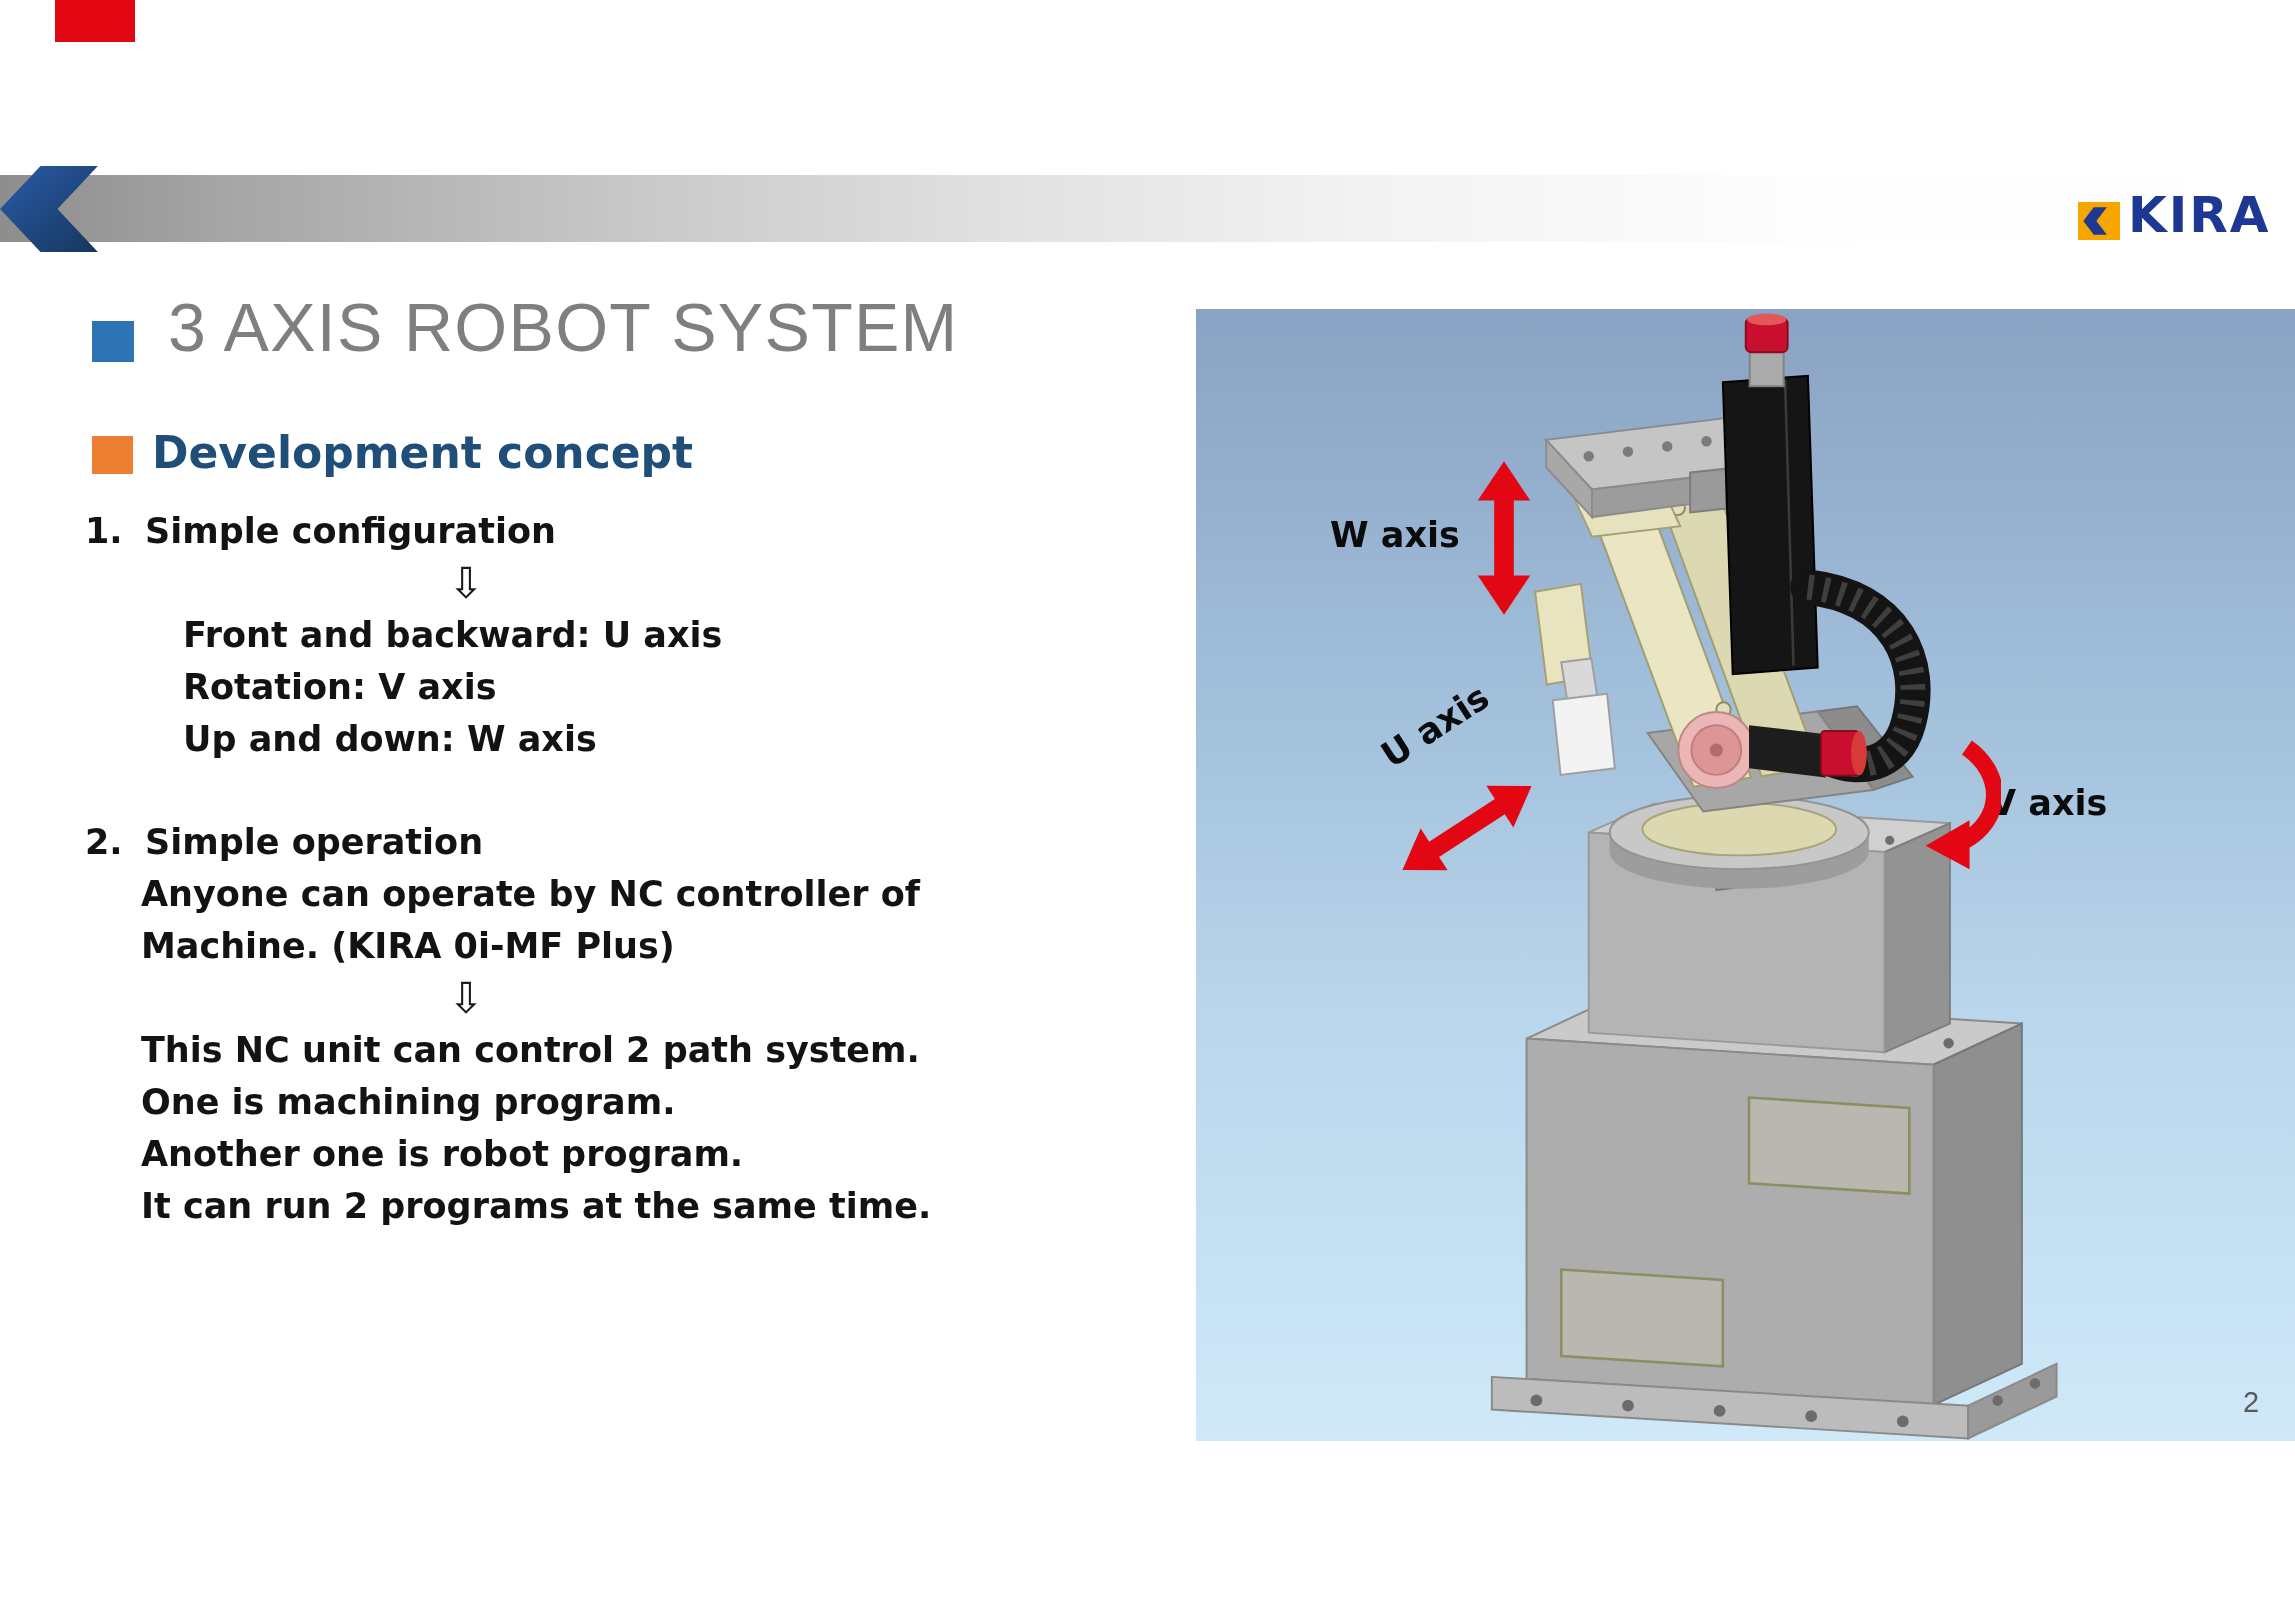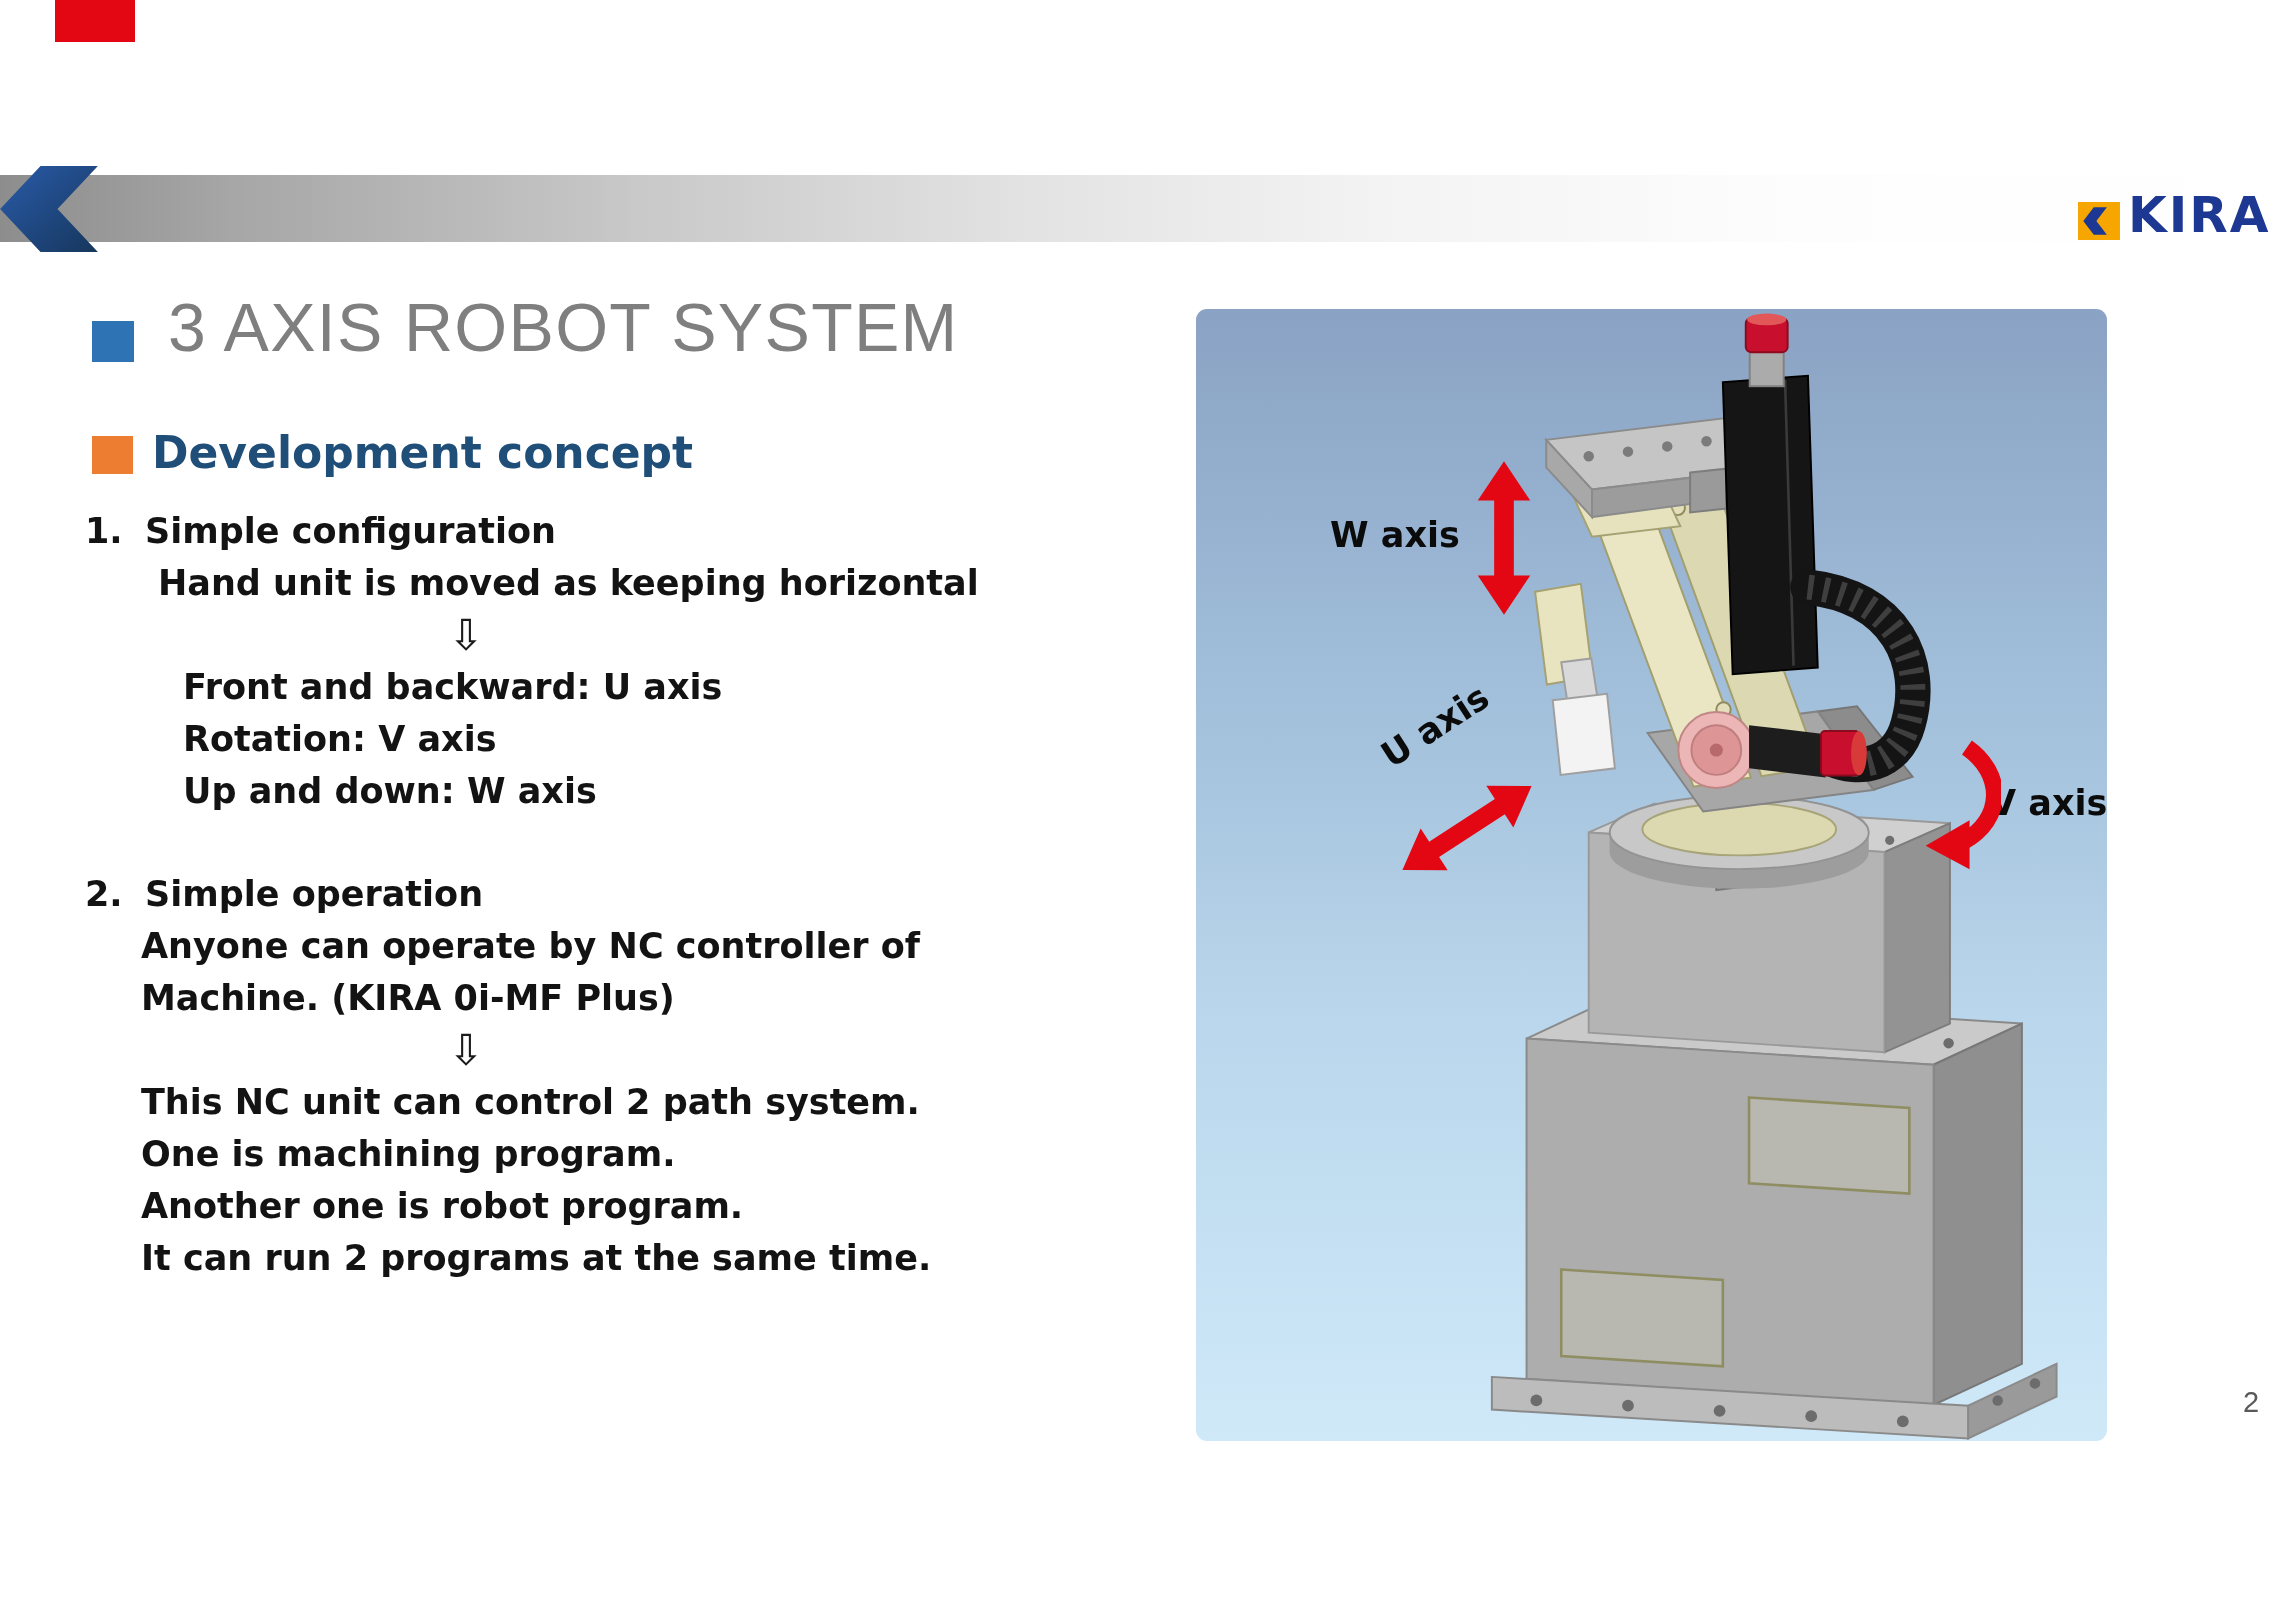--- a/index.html
+++ b/index.html
@@ -32,22 +32,22 @@
   .body{position:absolute;left:85px;top:505px;font-size:35px;font-weight:bold;color:#131313;
         line-height:52px;white-space:nowrap;}
   .body .num{display:inline-block;width:60px;}
   .indent1{margin-left:73px;}
   .indent2{margin-left:98px;}
   .indent3{margin-left:56px;}
   .arrow-row{margin-left:363px;font-size:43px;font-weight:400;color:#1a1a1a;}
   .gap{margin-top:51px;}
 
   
-  .figure{position:absolute;left:1196px;top:309px;width:911px;height:1132px;
-    background:linear-gradient(180deg,#8aa2c3 0%,#9dbad7 28%,#b9d6ec 62%,#cfe9f8 100%);border-radius:11px;}
+  .figure{position:absolute;left:1196px;top:309px;width:1099px;height:1132px;
+    background:linear-gradient(180deg,#8aa2c3 0%,#9dbad7 28%,#b9d6ec 62%,#cfe9f8 100%);}
   .robot{position:absolute;left:0;top:0;width:1021px;height:1132px;}
   .axis-label{position:absolute;font-size:35px;font-weight:bold;color:#0b0b0b;white-space:nowrap;}
   .axis-w{left:134px;top:206px;}
   .axis-u{left:178px;top:433px;transform:rotate(-33deg);transform-origin:left top;}
   .axis-v{left:793px;top:474px;}
   .w-arrow{position:absolute;left:262px;top:147px;width:92px;height:164px;}
   .u-arrow{position:absolute;left:186px;top:457px;width:170px;height:124px;}
   .v-arrow{position:absolute;left:674px;top:424px;width:131px;height:141px;}
 
   .page-number{position:absolute;left:2243px;top:1386px;font-size:29px;color:#595959;
@@ -83,21 +83,20 @@
   <span class="title-bullet"></span>
   <h1 class="title">3 AXIS ROBOT SYSTEM</h1>
 
   <span class="concept-bullet"></span>
   <h2 class="concept-heading">Development concept</h2>
 
   <div class="body">
     <div>
       <span class="num">1.</span><span>Simple configuration</span>
     </div>
-    <div class="indent1">Hand unit is moved as keeping horizontal</div>
     <div class="arrow-row">⇩</div>
     <div class="indent2">Front and backward: U axis</div>
     <div class="indent2">Rotation: V axis</div>
     <div class="indent2">Up and down: W axis</div>
 
     <div class="gap">
       <span class="num">2.</span><span>Simple operation</span>
     </div>
     <div class="indent3">Anyone can operate by NC controller of</div>
     <div class="indent3">Machine. (KIRA 0i-MF Plus)</div>

